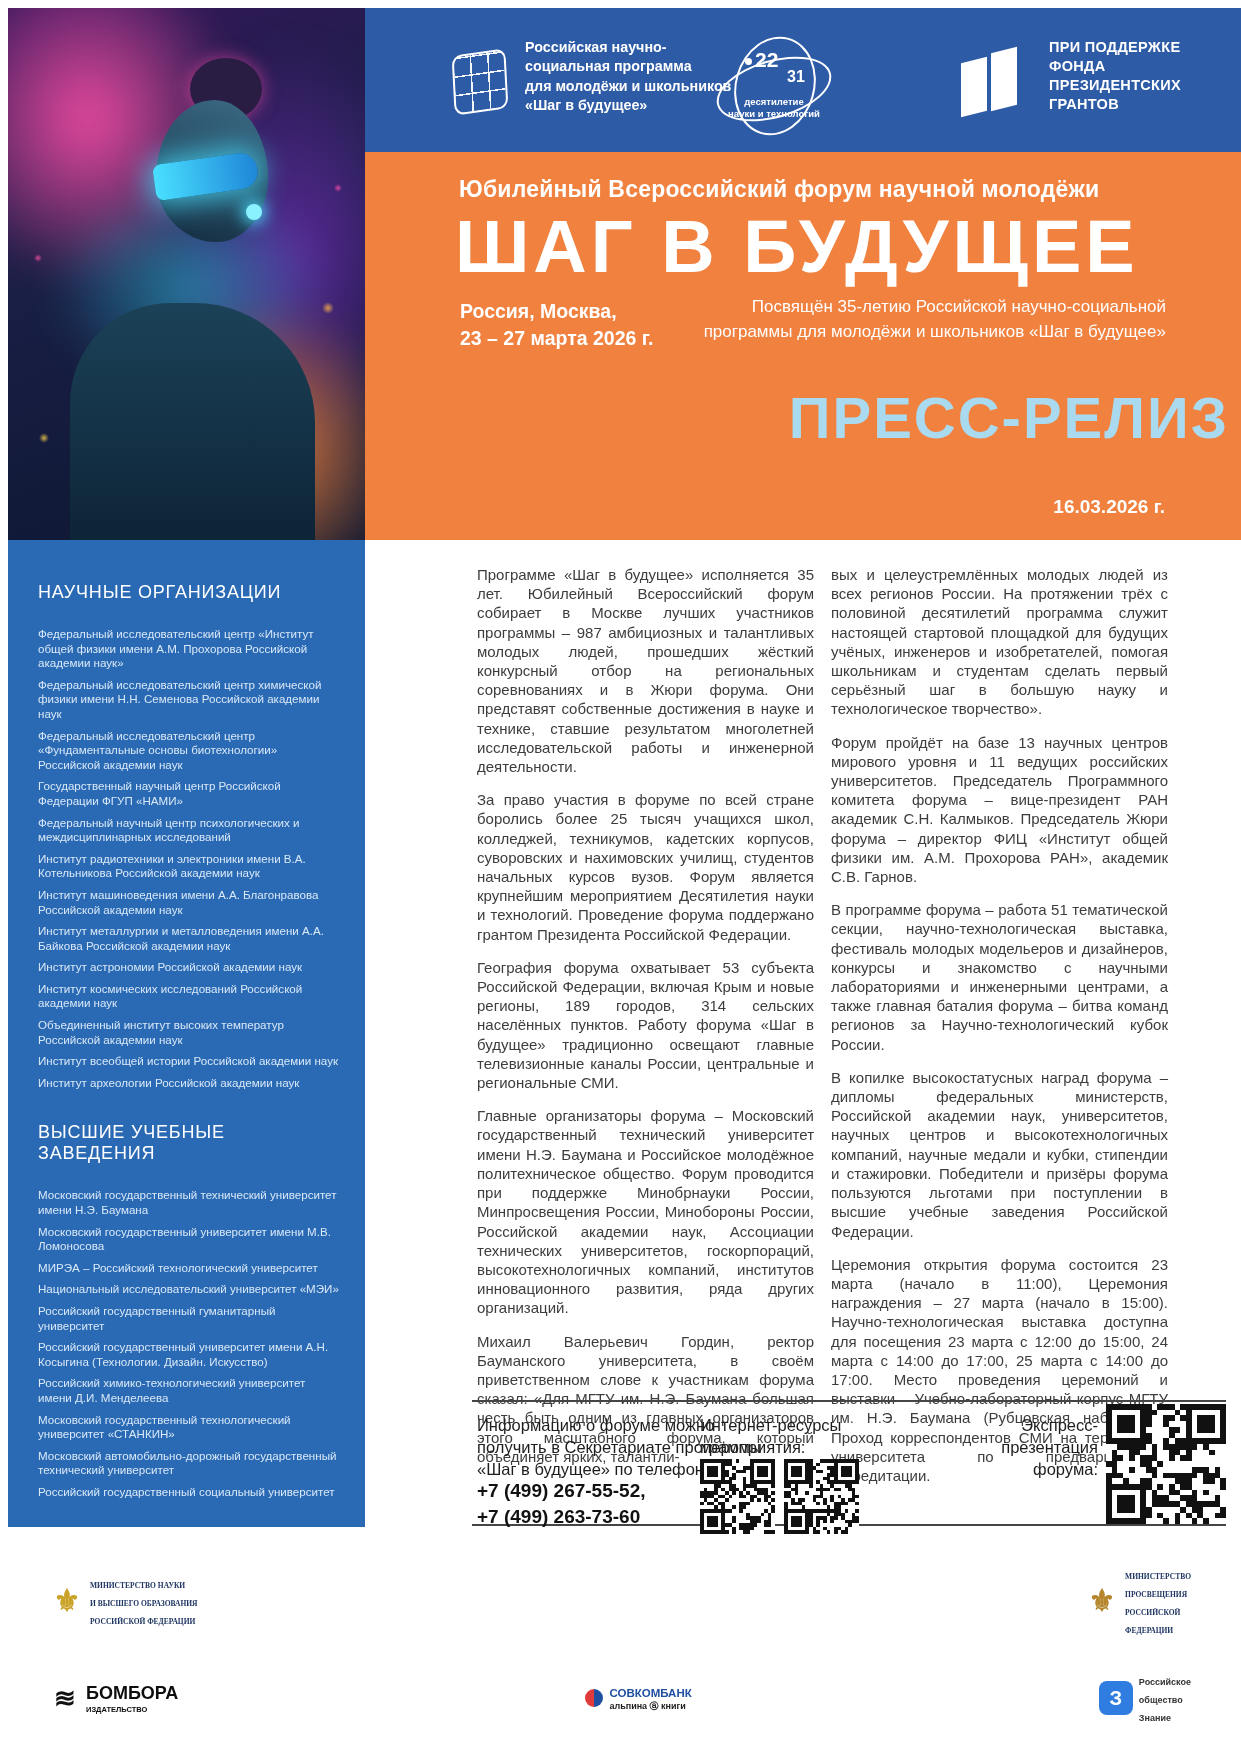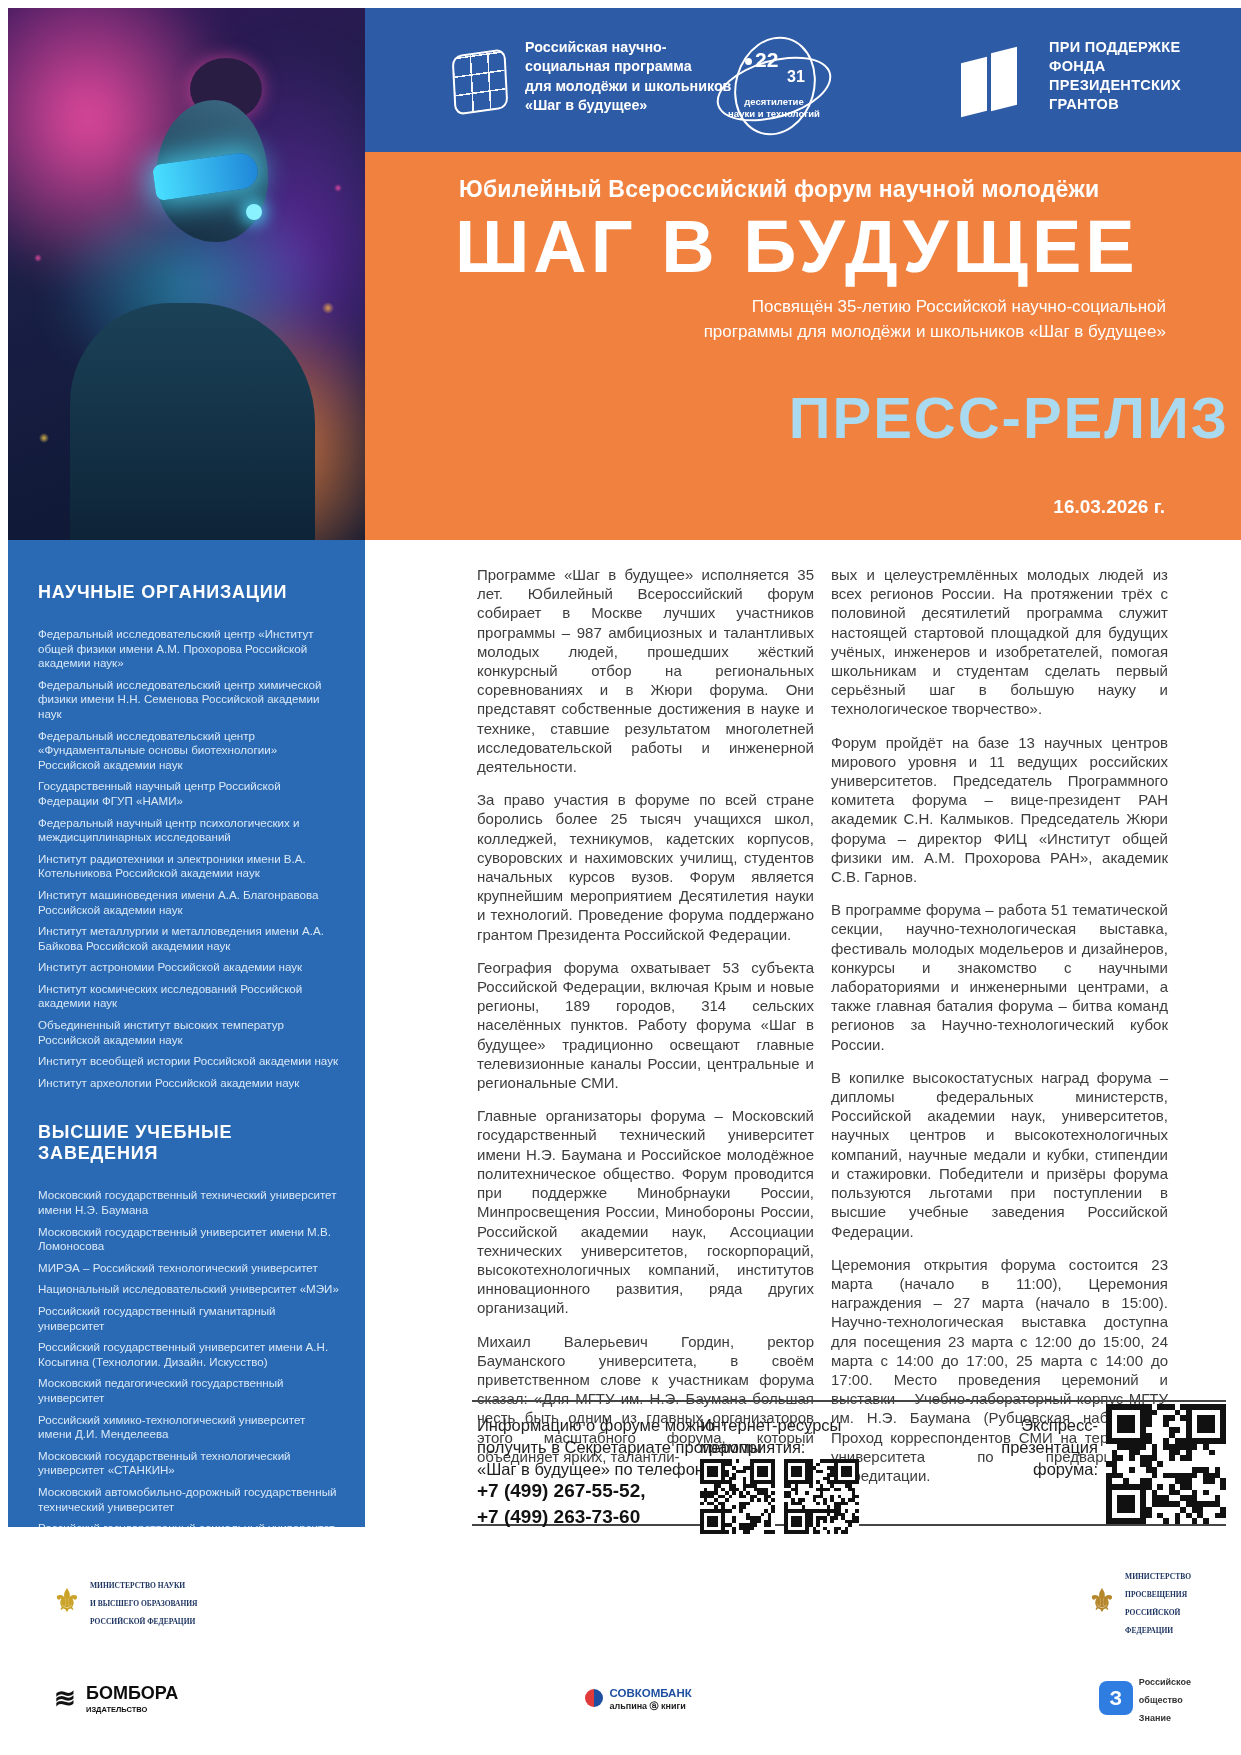--- a/index.html
+++ b/index.html
@@ -58,21 +58,21 @@
   .subtitle{position:absolute;left:94px;top:24px;font-size:23px;font-weight:600;letter-spacing:.2px}
   .title{position:absolute;left:90px;top:52px;font-size:74px;font-weight:700;letter-spacing:4px;white-space:nowrap}
   .place{position:absolute;left:95px;top:146px;font-size:19.5px;font-weight:700;line-height:1.38}
   .dedication{position:absolute;right:75px;top:143px;font-size:17px;font-weight:500;text-align:right;line-height:1.45}
   .press{position:absolute;right:12px;top:232px;font-size:58px;font-weight:700;letter-spacing:2px;color:var(--press-blue,#a9daef);white-space:nowrap}
   .press-date{position:absolute;right:76px;top:344px;font-size:19px;font-weight:600}
 
   
   .sidebar{position:absolute;left:8px;top:540px;width:357px;height:987px;background:var(--sidebar-blue,#2a69b3);
            color:#fff;padding:42px 26px 0 30px;overflow:hidden}
-  .sidebar h2{font-size:18px;font-weight:700;letter-spacing:.8px;margin-bottom:24px;color:#fff}
+  .sidebar h2{font-size:18px;font-weight:400;letter-spacing:.8px;margin-bottom:24px;color:#fff}
   .sidebar h2.second{margin-top:32px}
   .sidebar ul{list-style:none}
   .sidebar li{font-size:11.6px;line-height:1.26;margin-bottom:7px;color:#d9e9f8;font-weight:500}
 
   
   .col{position:absolute;top:565px;width:337px;font-size:15px;line-height:19.2px;text-align:justify;color:#3d3d3d}
   .col1{left:477px}
   .col2{left:831px}
   .col p{margin-bottom:14px}
 
@@ -143,20 +143,24 @@
       </div>
     <div class="grants-text preline">ПРИ ПОДДЕРЖКЕ
 ФОНДА
 ПРЕЗИДЕНТСКИХ
 ГРАНТОВ</div>
   </div>
 
   <div class="orange">
     <div class="subtitle">Юбилейный Всероссийский форум научной молодёжи</div>
     <div class="title">ШАГ В БУДУЩЕЕ</div>
+    <div class="place">
+      <div>Россия, Москва,</div>
+      <div>23 – 27 марта 2026 г.</div>
+    </div>
     <div class="dedication preline">Посвящён 35-летию Российской научно-социальной
 программы для молодёжи и школьников «Шаг в будущее»</div>
     <div class="press">ПРЕСС-РЕЛИЗ</div>
     <div class="press-date">16.03.2026 г.</div>
   </div>
 
   <div class="sidebar">
     <h2>НАУЧНЫЕ ОРГАНИЗАЦИИ</h2>
     <ul id="science-list">
         <li>Федеральный исследовательский центр «Институт общей физики имени А.М. Прохорова Российской академии наук»</li>
@@ -174,21 +178,20 @@
         <li>Институт археологии Российской академии наук</li>
       </ul>
     <h2 class="second">ВЫСШИЕ УЧЕБНЫЕ ЗАВЕДЕНИЯ</h2>
     <ul id="uni-list">
         <li>Московский государственный технический университет имени Н.Э. Баумана</li>
         <li>Московский государственный университет имени М.В. Ломоносова</li>
         <li>МИРЭА – Российский технологический университет</li>
         <li>Национальный исследовательский университет «МЭИ»</li>
         <li>Российский государственный гуманитарный университет</li>
         <li>Российский государственный университет имени А.Н. Косыгина (Технологии. Дизайн. Искусство)</li>
-        <li>Московский педагогический государственный университет</li>
         <li>Российский химико-технологический университет имени Д.И. Менделеева</li>
         <li>Московский государственный технологический университет «СТАНКИН»</li>
         <li>Московский автомобильно-дорожный государственный технический университет</li>
         <li>Российский государственный социальный университет</li>
       </ul>
   </div>
 
   <div class="col col1" id="col1">
       <p>Программе «Шаг в будущее» исполняется 35 лет. Юбилейный Всероссийский форум собирает в Москве лучших участников программы – 987 амбициозных и талантливых молодых людей, прошедших жёсткий конкурсный отбор на региональных соревнованиях и в Жюри форума. Они представят собственные достижения в науке и технике, ставшие результатом многолетней исследовательской работы и инженерной деятельности.</p>
       <p>За право участия в форуме по всей стране боролись более 25 тысяч учащихся школ, колледжей, техникумов, кадетских корпусов, суворовских и нахимовских училищ, студентов начальных курсов вузов. Форум является крупнейшим мероприятием Десятилетия науки и технологий. Проведение форума поддержано грантом Президента Российской Федерации.</p>

